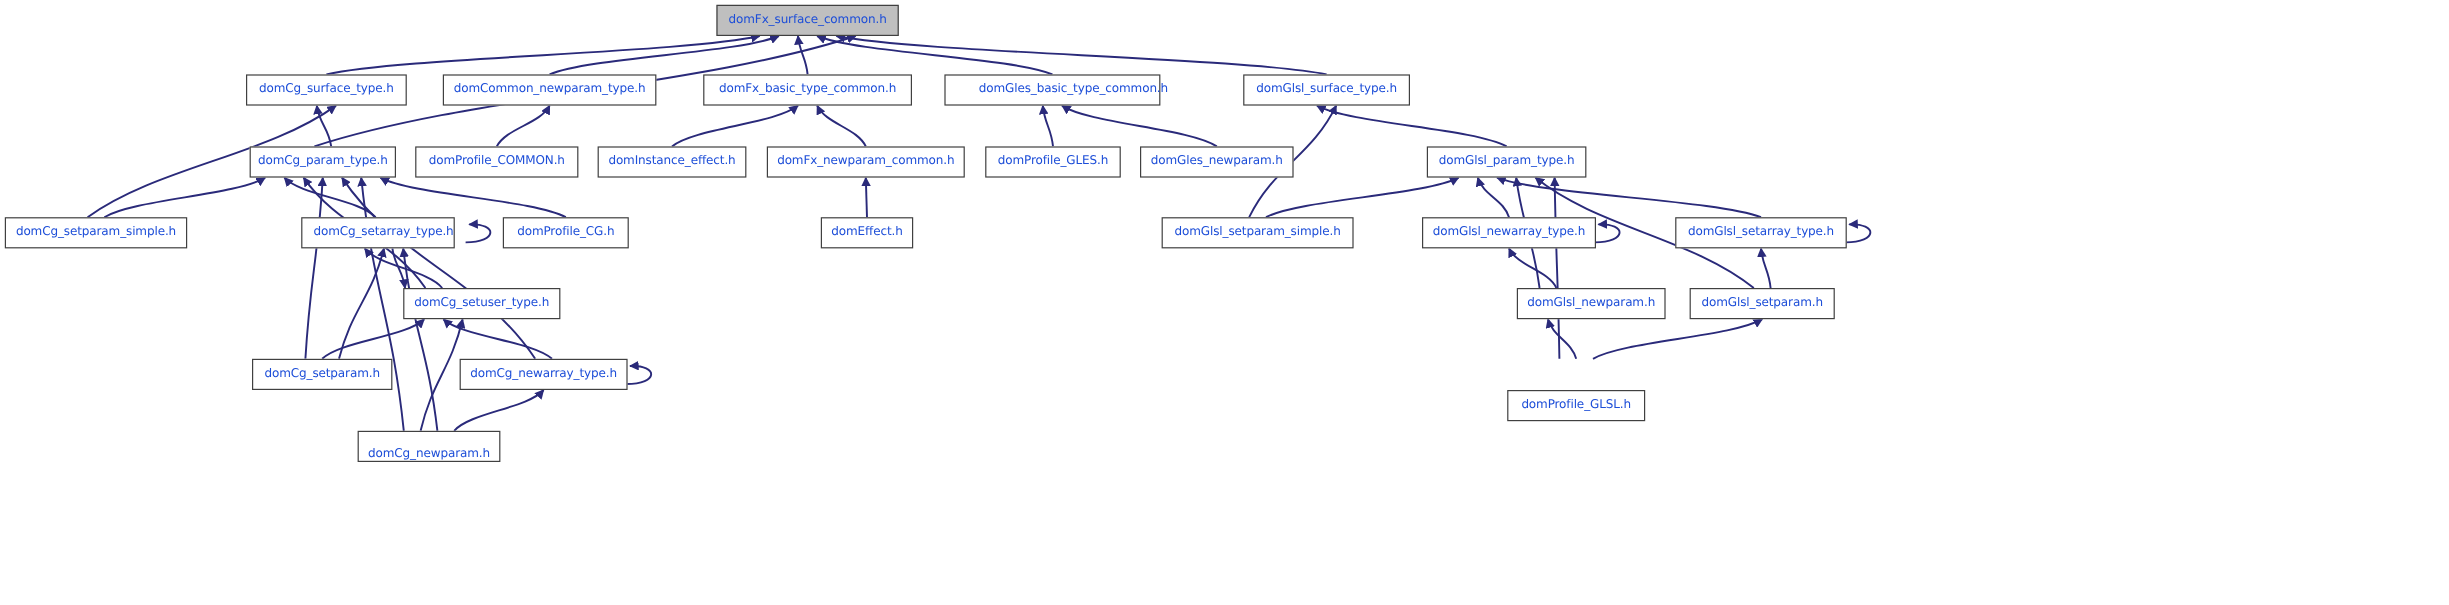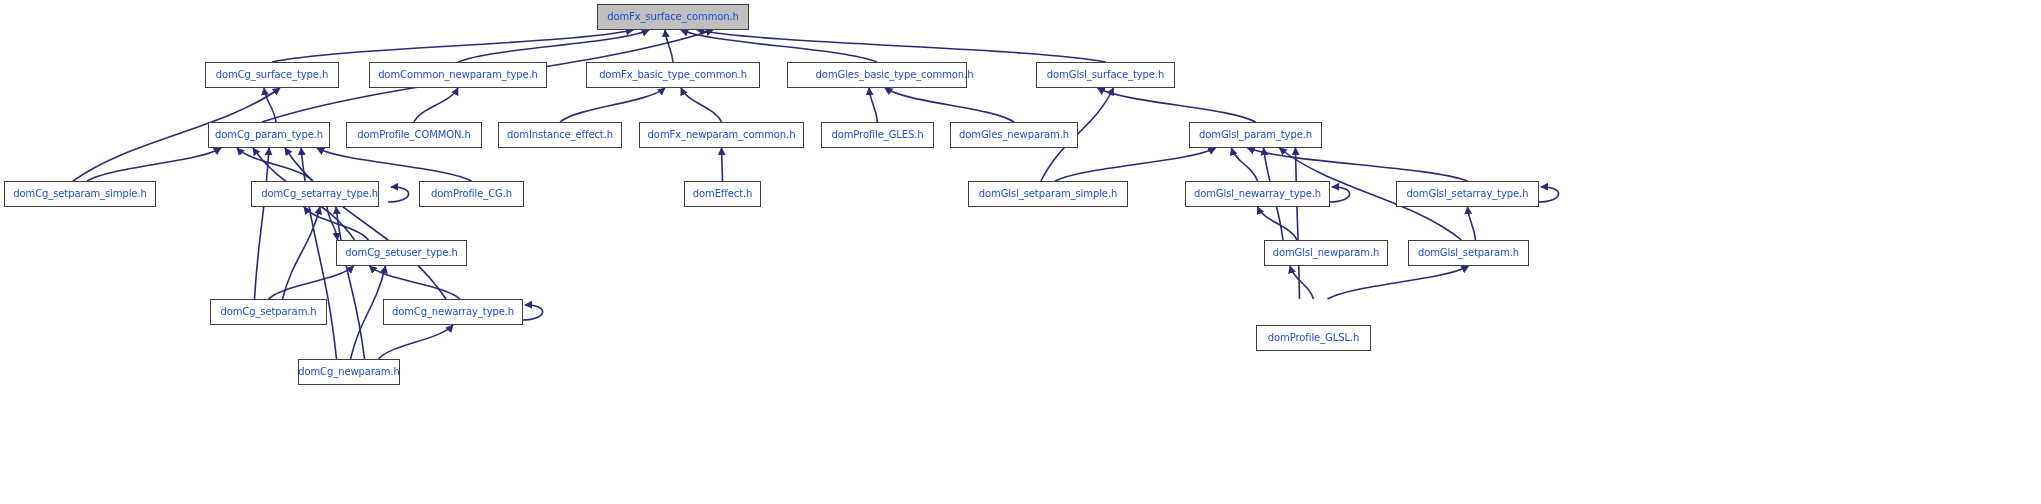--- a/index.html
+++ b/index.html
@@ -176,17 +176,17 @@
       </div>
       <div class="node" style="left: 210px; top: 299px; width: 117px;">
         <span class="node-label">domCg_setparam.h</span>
       </div>
       <div class="node" style="left: 383px; top: 299px; width: 140px;">
         <span class="node-label">domCg_newarray_type.h</span>
       </div>
       <div class="node" style="left: 1256px; top: 299px; width: 115px; margin-top: 26px;">
         <span class="node-label">domProfile_GLSL.h</span>
       </div>
-      <div class="node" style="left: 298px; top: 359px; width: 102px;">
+      <div class="node" style="left: 298px; top: 359px; width: 119px; align-items: flex-end;">
         <span class="node-label">domCg_newparam.h</span>
       </div>
     </div>
 </div>
 
 </body></html>

